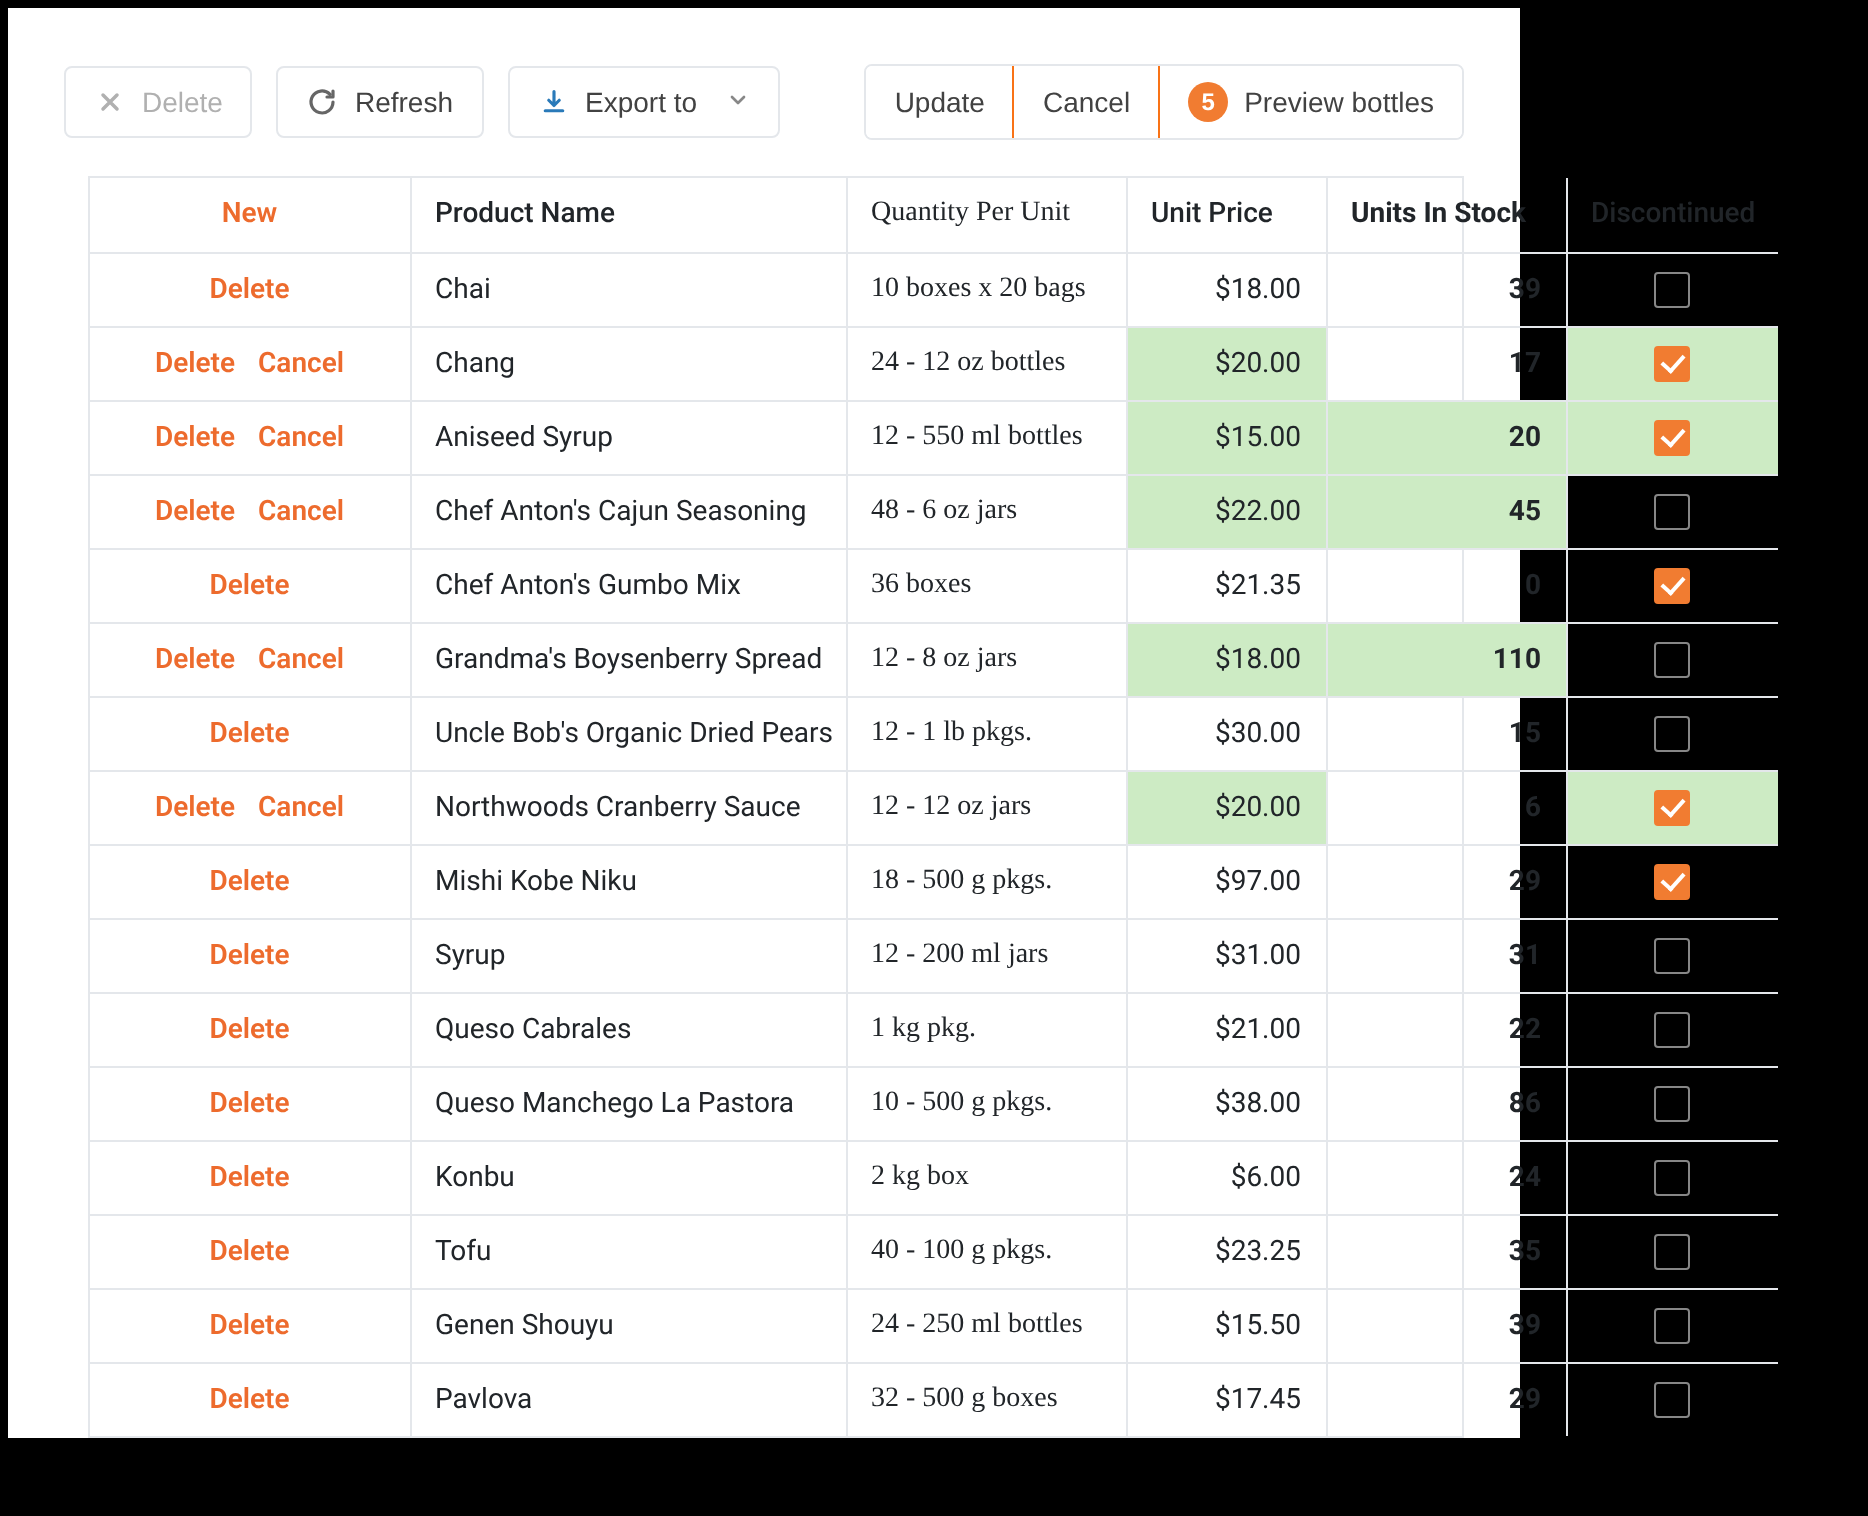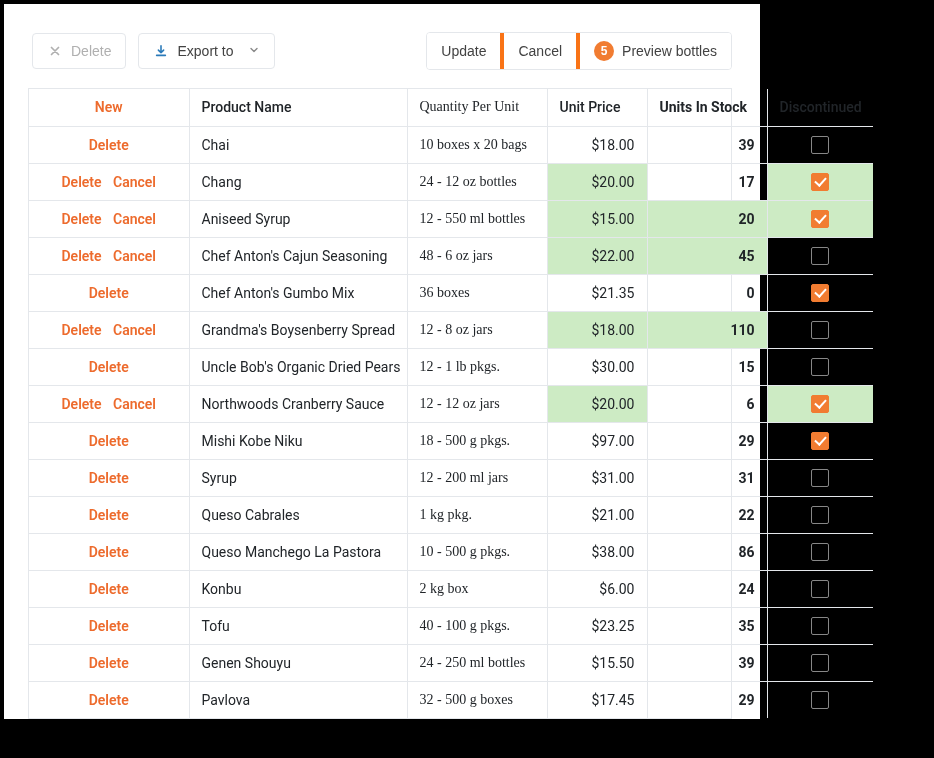--- a/index.html
+++ b/index.html
@@ -53,33 +53,33 @@
   .btn-group {
     display: inline-flex;
     border: 1px solid #e4e7eb;
     border-radius: 4px;
     overflow: hidden;
   }
   .btn-group .seg {
     padding: 8px 14px;
     border: none;
     background: #fff;
-    border-right: 4px solid #f97316;
+    border-right: 1px solid #f97316;
     cursor: pointer;
     font-size: 14px;
     color: #424242;
     height: 36px;
     display: inline-flex;
     align-items: center;
     gap: 8px;
   }
   .btn-group .seg:last-child { border-right: none; }
 
   .grid {
-    margin: 0 28px 28px 24px;
+    margin: 0 28px 28px 40px;
     border: 1px solid #e4e7eb;
   }
   table {
     width: 100%;
     border-collapse: collapse;
     table-layout: fixed;
   }
   th, td {
     border-right: 1px solid #e4e7eb;
     border-bottom: 1px solid #e4e7eb;
@@ -146,20 +146,28 @@
 
 <div class="frame">
   <div class="toolbar">
     <button class="btn disabled">
       <span class="icon">
         <svg width="14" height="14" viewBox="0 0 16 16">
             <path d="M4 4l8 8M12 4l-8 8" stroke="#b0b0b0" stroke-width="2" fill="none" stroke-linecap="round"></path>
           </svg>
       </span>
       <span>Delete</span>
+    </button>
+    <button class="btn">
+      <span class="icon">
+        <svg width="16" height="16" viewBox="0 0 16 16">
+            <path d="M13.5 8a5.5 5.5 0 1 1-1.6-3.9M13.5 2.5v3h-3" stroke="#666" stroke-width="1.6" fill="none" stroke-linecap="round" stroke-linejoin="round"></path>
+          </svg>
+      </span>
+      <span>Refresh</span>
     </button>
     <button class="btn">
       <span class="icon">
         <svg width="14" height="14" viewBox="0 0 16 16">
             <path d="M8 2v8m0 0L5 7m3 3l3-3M3 13h10" stroke="#2a7ab9" stroke-width="1.8" fill="none" stroke-linecap="round" stroke-linejoin="round"></path>
           </svg>
       </span>
       <span>Export to</span>
       <span class="export-chevron">
         <svg width="12" height="12" viewBox="0 0 16 16">

